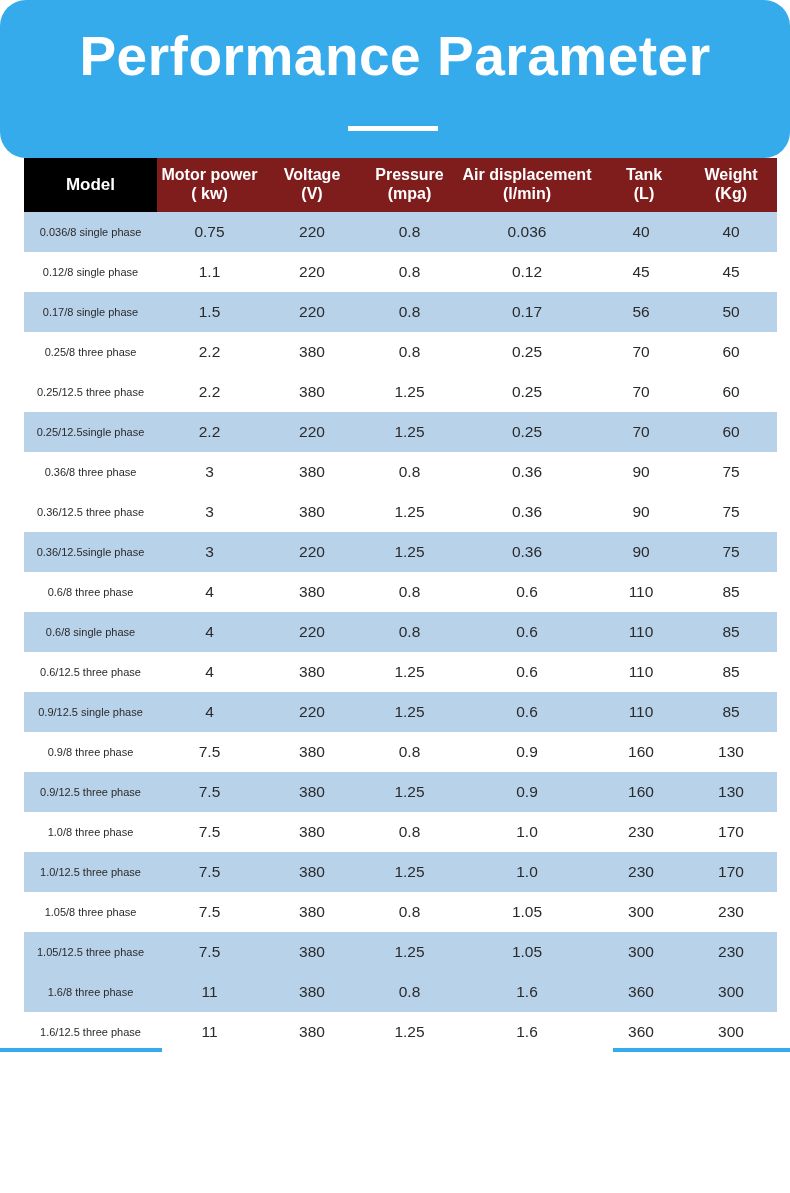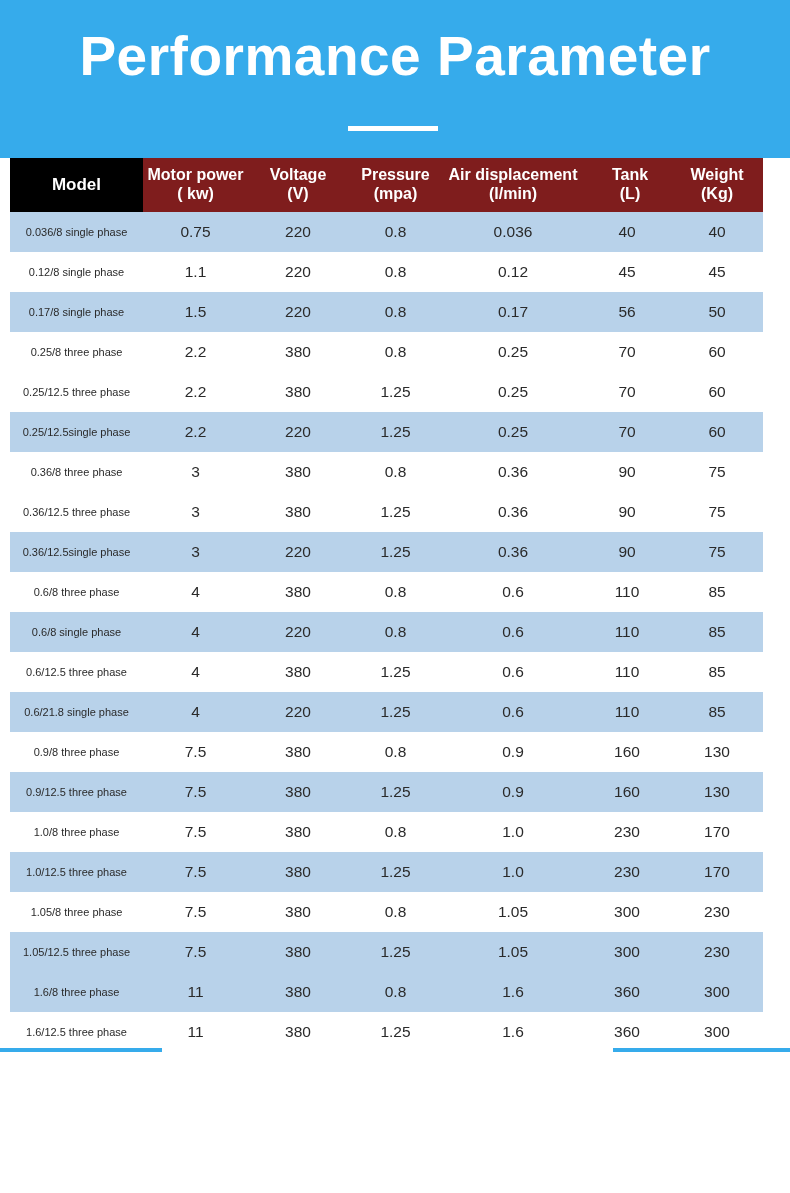--- a/index.html
+++ b/index.html
@@ -15,20 +15,21 @@
     -webkit-font-smoothing: antialiased;
   }
 
   
   .banner {
     position: relative;
     width: 790px;
     height: 158px;
     background: #36abeb;
     box-sizing: border-box;
+    border-radius: 26px;
   }
   .banner-title {
     position: absolute;
     left: 0;
     right: 0;
     top: 28px;
     text-align: center;
     color: #ffffff;
     font-size: 55px;
     font-weight: 700;
@@ -47,21 +48,21 @@
 
   
   .table-wrap {
     position: relative;
     width: 790px;
     background: #ffffff;
   }
   table.spec {
     border-collapse: collapse;
     table-layout: fixed;
-    margin-left: 10px;
+    margin-left: 24px;
     width: 753px;
   }
 
   
   col.c-model { width: 133px; }
   col.c-power { width: 105px; }
   col.c-volt  { width: 100px; }
   col.c-press { width: 95px;  }
   col.c-air   { width: 140px; }
   col.c-tank  { width: 88px;  }
@@ -273,21 +274,21 @@
         <tr class="even">
           <td class="model-cell">0.6/12.5 three phase</td>
           <td>4</td>
           <td>380</td>
           <td>1.25</td>
           <td>0.6</td>
           <td>110</td>
           <td>85</td>
         </tr>
         <tr class="odd">
-          <td class="model-cell">0.6/21.8 single phase</td>
+          <td class="model-cell">0.9/12.5 single phase</td>
           <td>4</td>
           <td>220</td>
           <td>1.25</td>
           <td>0.6</td>
           <td>110</td>
           <td>85</td>
         </tr>
         <tr class="even">
           <td class="model-cell">0.9/8 three phase</td>
           <td>7.5</td>

